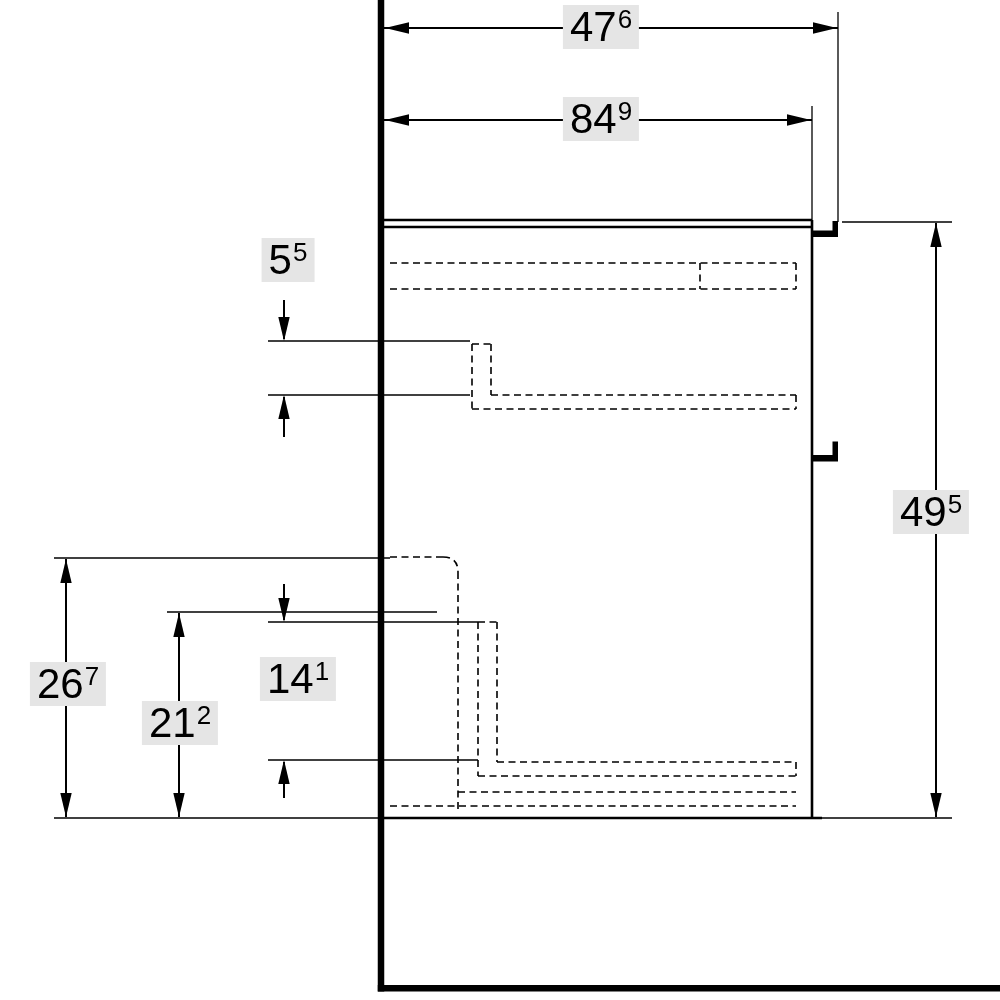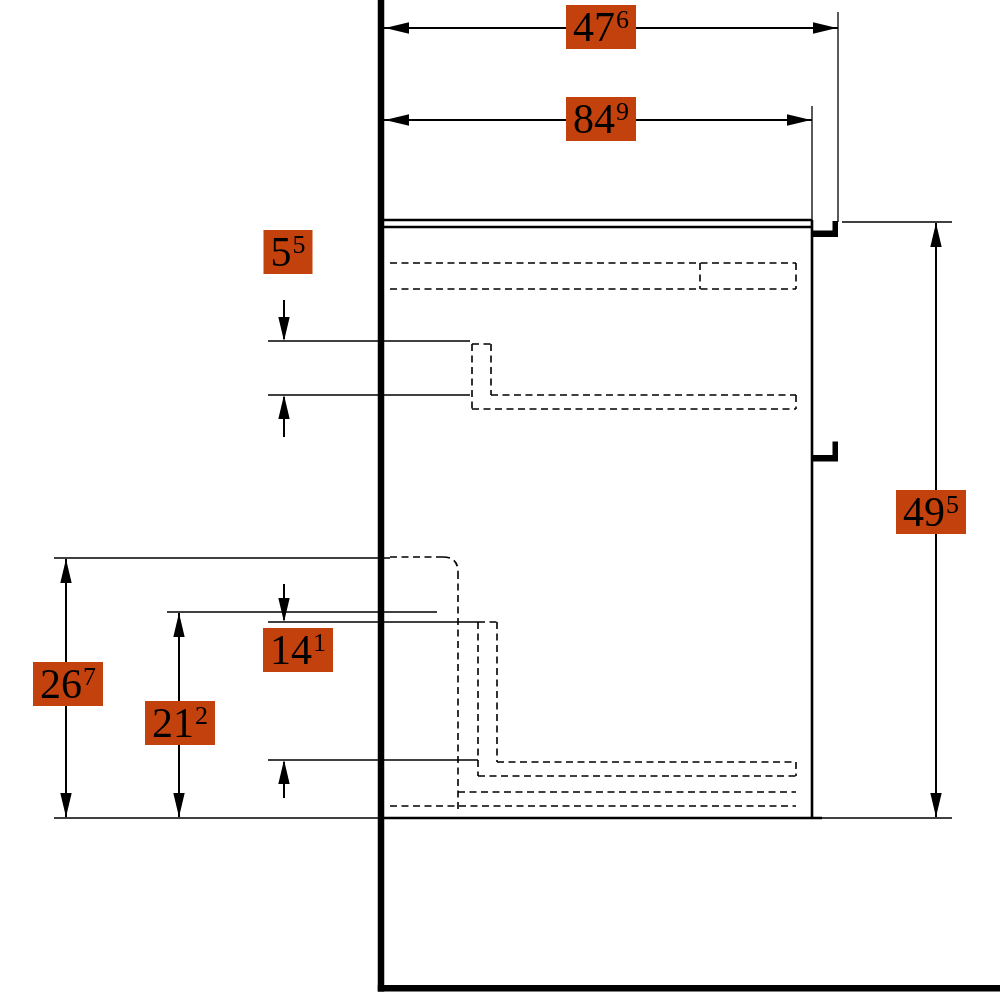--- a/index.html
+++ b/index.html
@@ -7,28 +7,27 @@
     position:relative;
     width:1000px;height:1000px;
     background:#ffffff;
     overflow:hidden;
     font-family:"Liberation Sans", sans-serif;
   }
   .stage svg{position:absolute;left:0;top:0;}
   .dim-label{
     position:absolute;
     transform:translate(-50%,-50%);
-    background:#c2410c;
+    background:#e5e5e5;
     color:#000;
     font-size:42px;
     line-height:1;
     padding:1px 7px;
     white-space:nowrap;
     z-index:2;
-    font-family:Liberation Serif, serif;
   }
   .dim-label .sup{
     display:inline-block;
     font-size:26px;
     transform:translateY(-13px);
     margin-left:1px;
   }
 </style>
 </head>
 <body>
@@ -149,29 +148,29 @@
       </g>
     </g>
   </svg>
 
   <div class="dim-label" style="left:601px;top:27px">
     <span class="num">47</span><span class="sup">6</span>
   </div>
   <div class="dim-label" style="left:601px;top:119px">
     <span class="num">84</span><span class="sup">9</span>
   </div>
-  <div class="dim-label" style="left:288px;top:252px">
+  <div class="dim-label" style="left:288px;top:260px">
     <span class="num">5</span><span class="sup">5</span>
   </div>
   <div class="dim-label" style="left:931px;top:512px">
     <span class="num">49</span><span class="sup">5</span>
   </div>
   <div class="dim-label" style="left:68px;top:684px">
     <span class="num">26</span><span class="sup">7</span>
   </div>
   <div class="dim-label" style="left:180px;top:723px">
     <span class="num">21</span><span class="sup">2</span>
   </div>
-  <div class="dim-label" style="left:298px;top:650px">
+  <div class="dim-label" style="left:298px;top:679px">
     <span class="num">14</span><span class="sup">1</span>
   </div>
 
 </div>
 
 </body></html>

